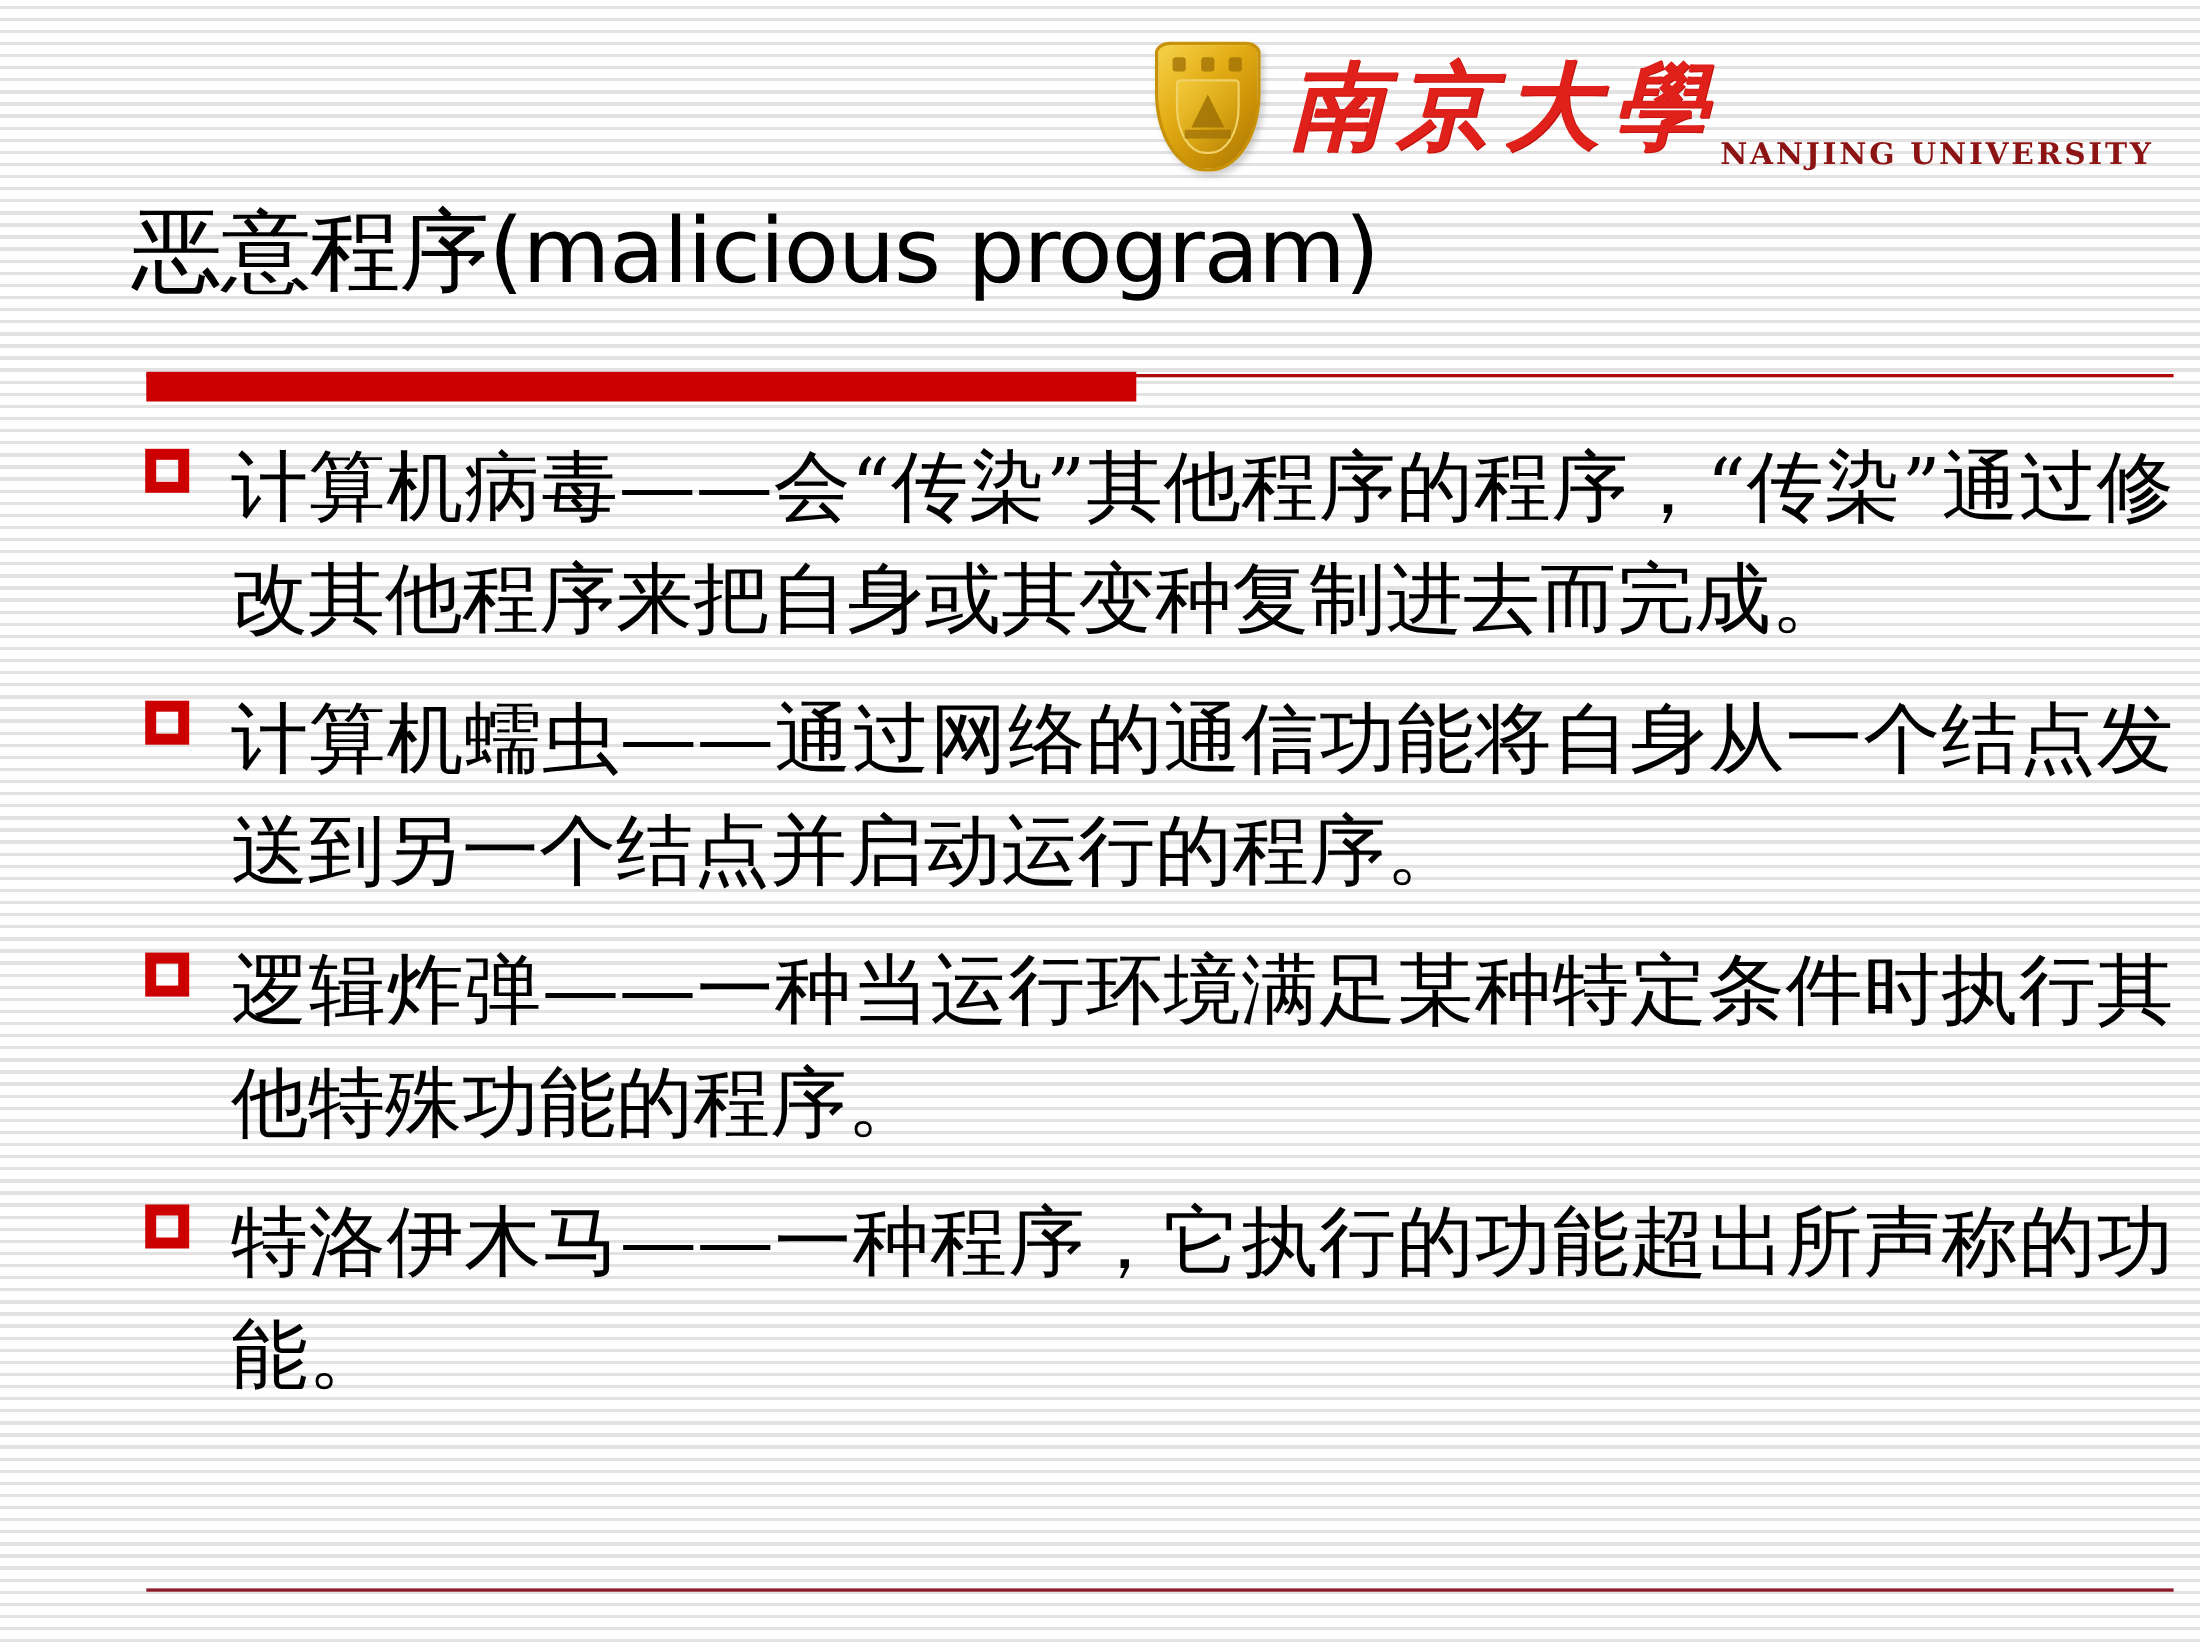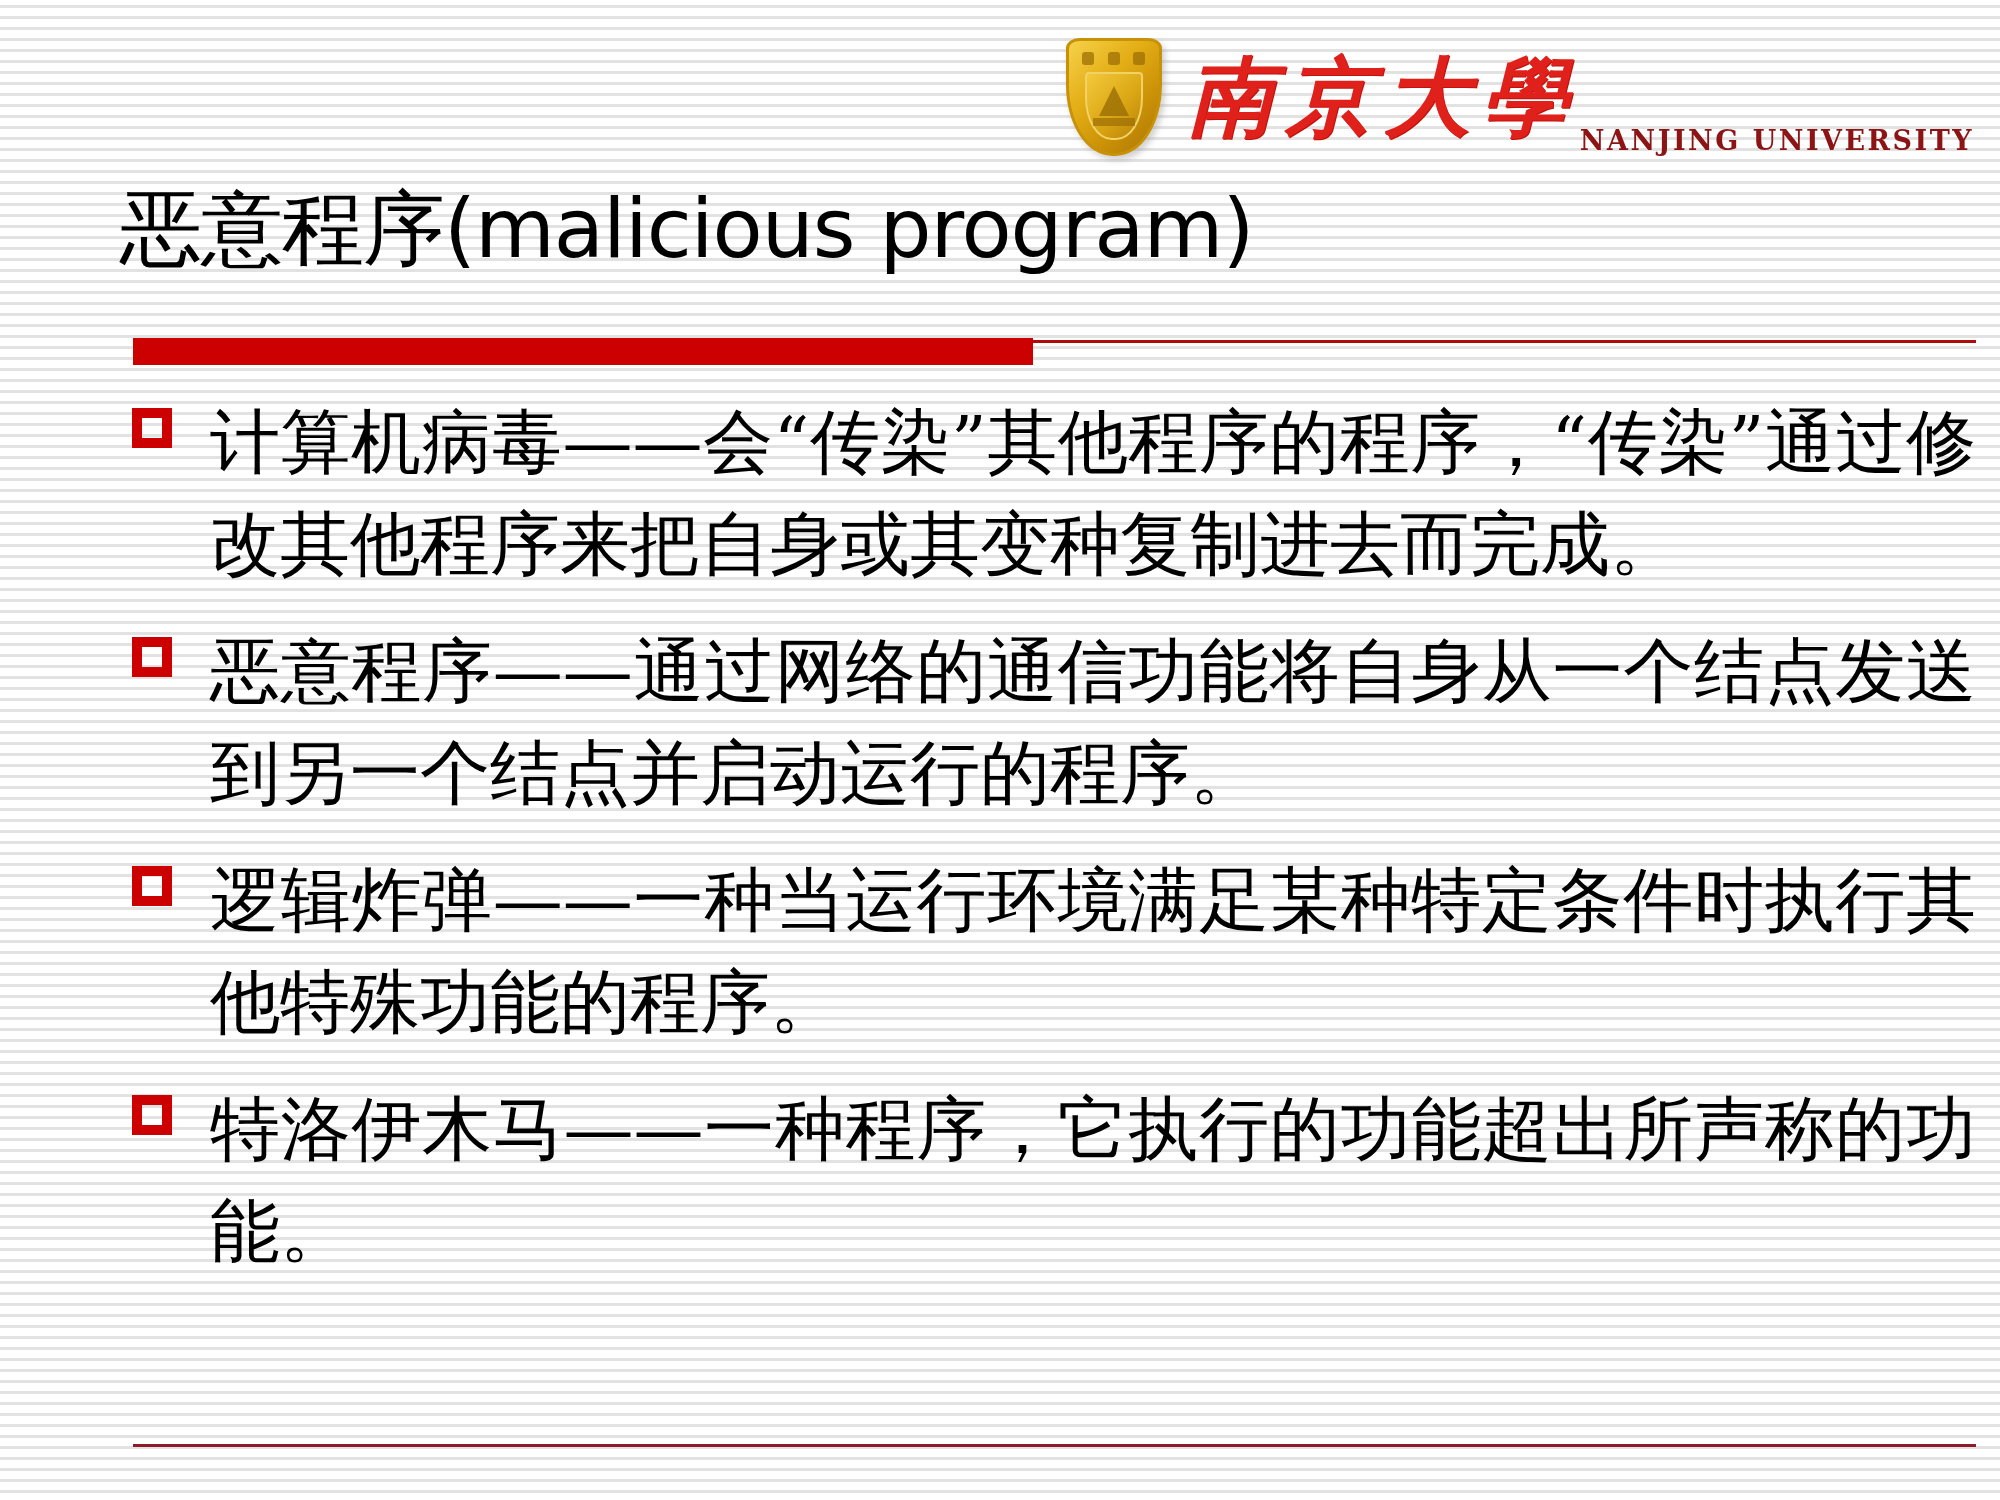--- a/index.html
+++ b/index.html
@@ -118,21 +118,21 @@
     font-weight: 700;
     color: #e0201a;
     letter-spacing: 12px;
     line-height: 1;
     font-style: italic;
     white-space: nowrap;
     text-shadow: 1px 1px 0 #c2120c;
   }
   .en-name {
     margin-top: 8px;
-    margin-right: 4px;
+    margin-right: 20px;
     font-family: "DejaVu Serif", "Liberation Serif", serif;
     font-size: 27px;
     font-weight: 700;
     color: #8c1414;
     letter-spacing: 2.5px;
     white-space: nowrap;
   }
 
   
   .title {
@@ -240,21 +240,21 @@
 
   <div class="body">
 
     <div class="bullet">
       <div class="marker"></div>
       <div class="btext">计算机病毒——会“传染”其他程序的程序，“传染”通过修改其他程序来把自身或其变种复制进去而完成。</div>
     </div>
 
     <div class="bullet">
       <div class="marker"></div>
-      <div class="btext">恶意程序——通过网络的通信功能将自身从一个结点发送到另一个结点并启动运行的程序。</div>
+      <div class="btext">计算机蠕虫——通过网络的通信功能将自身从一个结点发送到另一个结点并启动运行的程序。</div>
     </div>
 
     <div class="bullet">
       <div class="marker"></div>
       <div class="btext">逻辑炸弹——一种当运行环境满足某种特定条件时执行其他特殊功能的程序。</div>
     </div>
 
     <div class="bullet">
       <div class="marker"></div>
       <div class="btext">特洛伊木马——一种程序，它执行的功能超出所声称的功能。</div>

